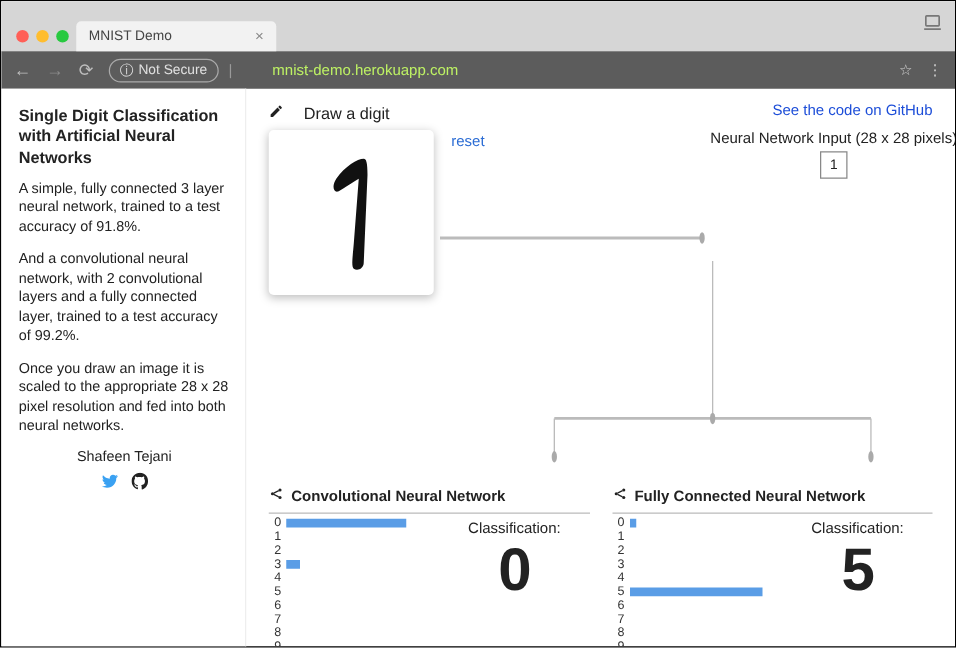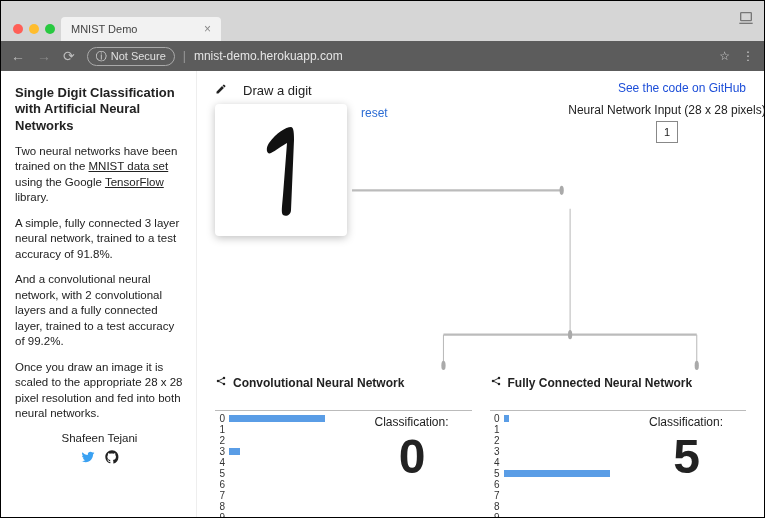--- a/index.html
+++ b/index.html
@@ -15,21 +15,21 @@
 .tl-grn { background: #28c940; }
 .tab { background: #f2f2f2; height: 24px; min-width: 160px; border-radius: 4px 4px 0 0; display: flex; align-items: center; padding: 0 10px; font-size: 11px; color: #444; gap: 8px; }
 .tab .x { margin-left: auto; color: #888; font-size: 12px; }
 .devicon { margin-left: auto; margin-right: 10px; color: #666; align-self: center; padding-bottom: 4px; }
 .addrbar { background: #5c5c5c; height: 30px; display: flex; align-items: center; padding: 0 10px; gap: 12px; color: #cfcfcf; }
 .addrbar .navicon { font-size: 14px; color: #bdbdbd; }
 .addrbar .navicon.dis { color: #8a8a8a; }
 .urlzone { display: flex; align-items: center; gap: 8px; flex: 1; font-size: 12px; }
 .secpill { border: 1px solid #aaa; border-radius: 10px; padding: 1px 8px; font-size: 11px; display: flex; align-items: center; gap: 4px; color: #e0e0e0; }
 .urlzone .sep { color: #9a9a9a; }
-.urlzone .url { color: #e5e5e5; }
+.urlzone .url { color: #bef264; margin-left: 24px; }
 .addr-right { display: flex; align-items: center; gap: 12px; color: #cfcfcf; }
 
 
 .page { display: flex; height: calc(518px - 58px - 2px); }
 .sidebar { width: 196px; padding: 14px 12px 10px 14px; background: #fff; border-right: 1px solid #eee; }
 .sidebar h2 { font-size: 13px; font-weight: 700; line-height: 1.25; margin-bottom: 10px; }
 .sidebar p { font-size: 11.5px; line-height: 1.35; margin-bottom: 10px; color: #222; }
 .sidebar .u { text-decoration: underline; }
 .sidebar .author { text-align: center; font-size: 11.5px; margin-top: 4px; }
 .sidebar .social { text-align: center; margin-top: 6px; display: flex; gap: 10px; justify-content: center; color: #444; }
@@ -50,21 +50,21 @@
 .net-stage { position: absolute; left: 155px; right: 18px; top: 18px; bottom: 10px; }
 .net-stage svg { width: 100%; height: 100%; }
 .net-node { fill: #aaa; }
 .net-line { stroke: #bbb; stroke-width: 1.5; fill: none; }
 
 .inputcluster { position: absolute; left: 350px; top: 32px; width: 240px; text-align: center; }
 
 
 .results { position: absolute; left: 18px; right: 18px; bottom: 6px; display: flex; gap: 18px; }
 .panel { flex: 1; }
-.panel-title { font-size: 12px; font-weight: 600; display: flex; align-items: center; gap: 6px; margin-bottom: 20px; }
+.panel-title { font-size: 12px; font-weight: 600; display: flex; align-items: center; gap: 6px; margin-bottom: 6px; }
 .panel-body { display: flex; border-top: 1px solid #bbb; padding-top: 2px; }
 .bars { flex: 1; }
 .barrow { display: flex; align-items: center; height: 11px; font-size: 10px; color: #333; }
 .barrow .lab { width: 10px; text-align: right; margin-right: 4px; }
 .barrow .bar { height: 7px; background: #5a9de6; }
 .classcol { width: 120px; text-align: center; padding-top: 2px; }
 .classcol .cllab { font-size: 12px; }
 .classcol .clval { font-size: 48px; font-weight: 800; line-height: 1; margin-top: 4px; letter-spacing: -1px; }
 
 .share-icon { width: 12px; height: 12px; }
@@ -105,23 +105,20 @@
     <div class="addr-right">
       <span>☆</span>
       <span>⋮</span>
     </div>
   </div>
 </div>
 
 <div class="page">
   <aside class="sidebar">
     <h2>Single Digit Classification with Artificial Neural Networks</h2>
-    <p>
-      <span>Two neural networks have been trained on the </span><span class="u">MNIST data set</span><span> using the Google </span><span class="u">TensorFlow</span><span> library.</span>
-    </p>
     <p>A simple, fully connected 3 layer neural network, trained to a test accuracy of 91.8%.</p>
     <p>And a convolutional neural network, with 2 convolutional layers and a fully connected layer, trained to a test accuracy of 99.2%.</p>
     <p>Once you draw an image it is scaled to the appropriate 28 x 28 pixel resolution and fed into both neural networks.</p>
     <div class="author">Shafeen Tejani</div>
     <div class="social">
       <span>
         <svg viewBox="0 0 24 24" fill="#3aa1f2">
             <path d="M23 4.9c-.8.4-1.7.6-2.6.8.9-.6 1.6-1.4 2-2.5-.9.5-1.9.9-2.9 1.1C18.6 3.4 17.4 3 16.1 3c-2.5 0-4.5 2-4.5 4.5 0 .4 0 .7.1 1C7.9 8.3 4.6 6.5 2.4 3.8c-.4.7-.6 1.4-.6 2.3 0 1.6.8 3 2 3.8-.7 0-1.4-.2-2-.5v.1c0 2.2 1.6 4 3.6 4.4-.4.1-.8.2-1.2.2-.3 0-.6 0-.9-.1.6 1.8 2.3 3.1 4.3 3.1-1.6 1.2-3.5 2-5.7 2-.4 0-.7 0-1.1-.1C2.9 20.3 5.3 21 7.9 21c8.2 0 12.7-6.8 12.7-12.7v-.6c.9-.6 1.6-1.4 2.4-2.8z"></path>
           </svg>
       </span>

